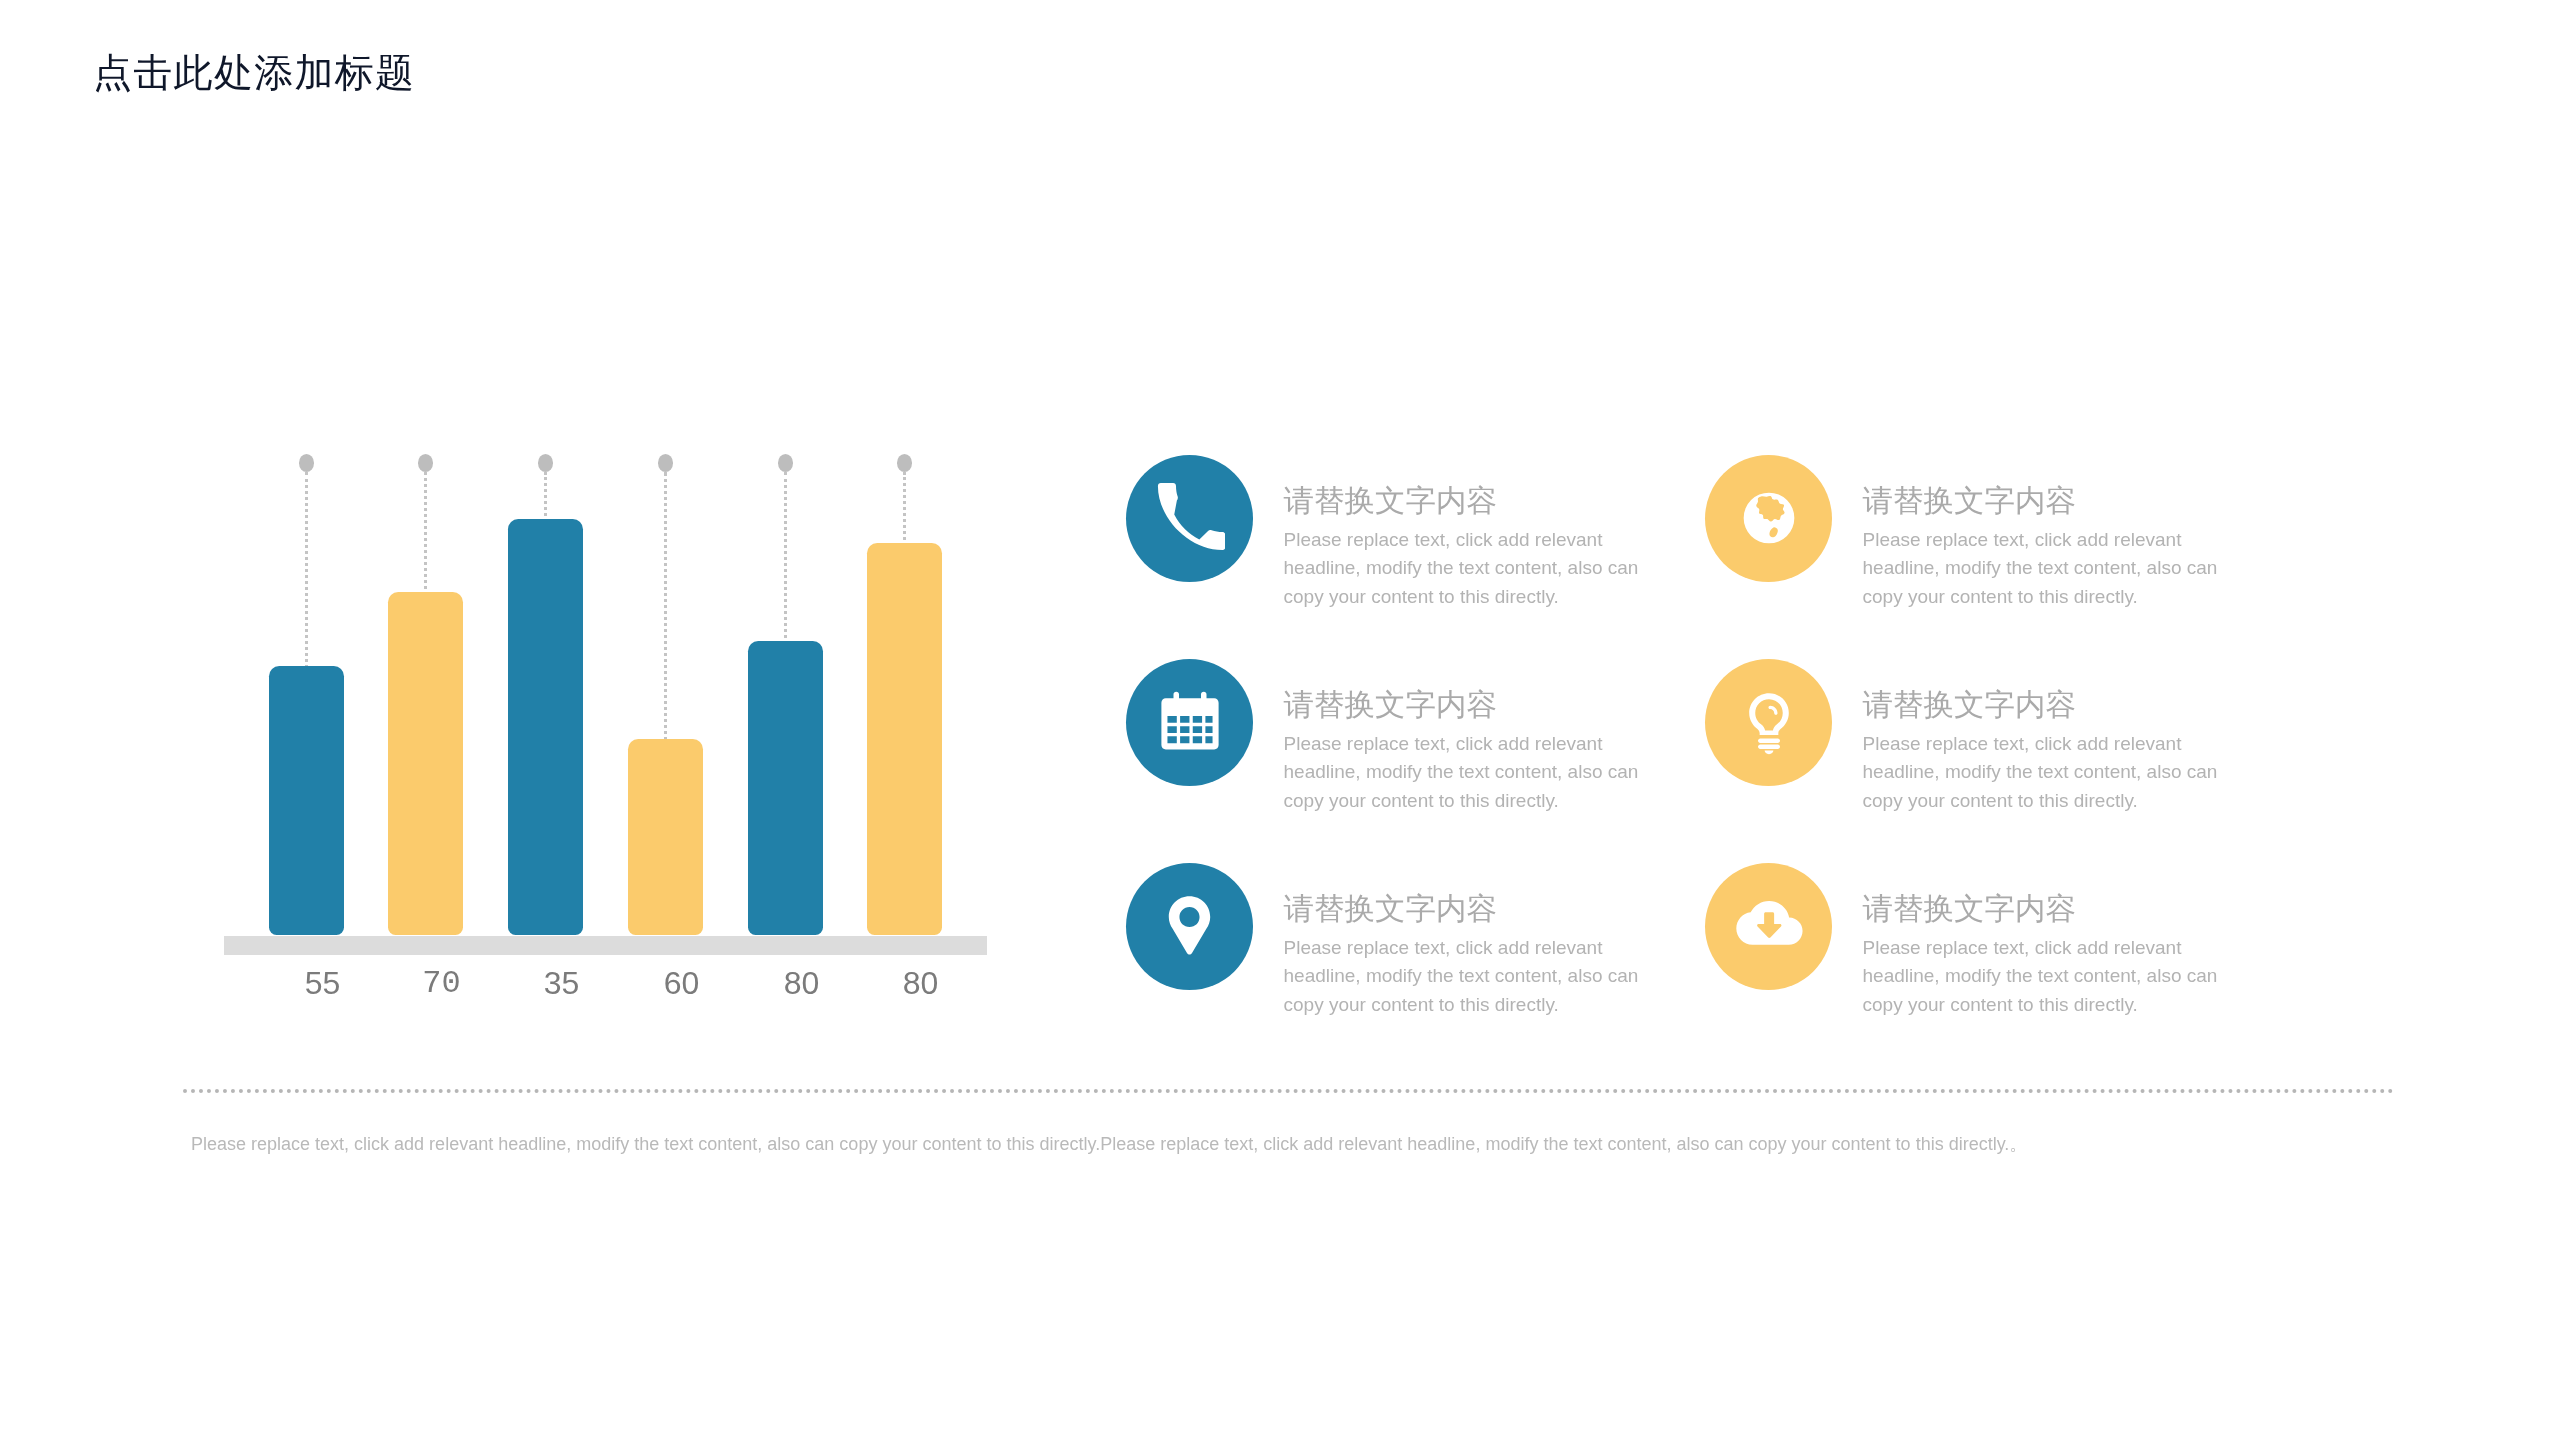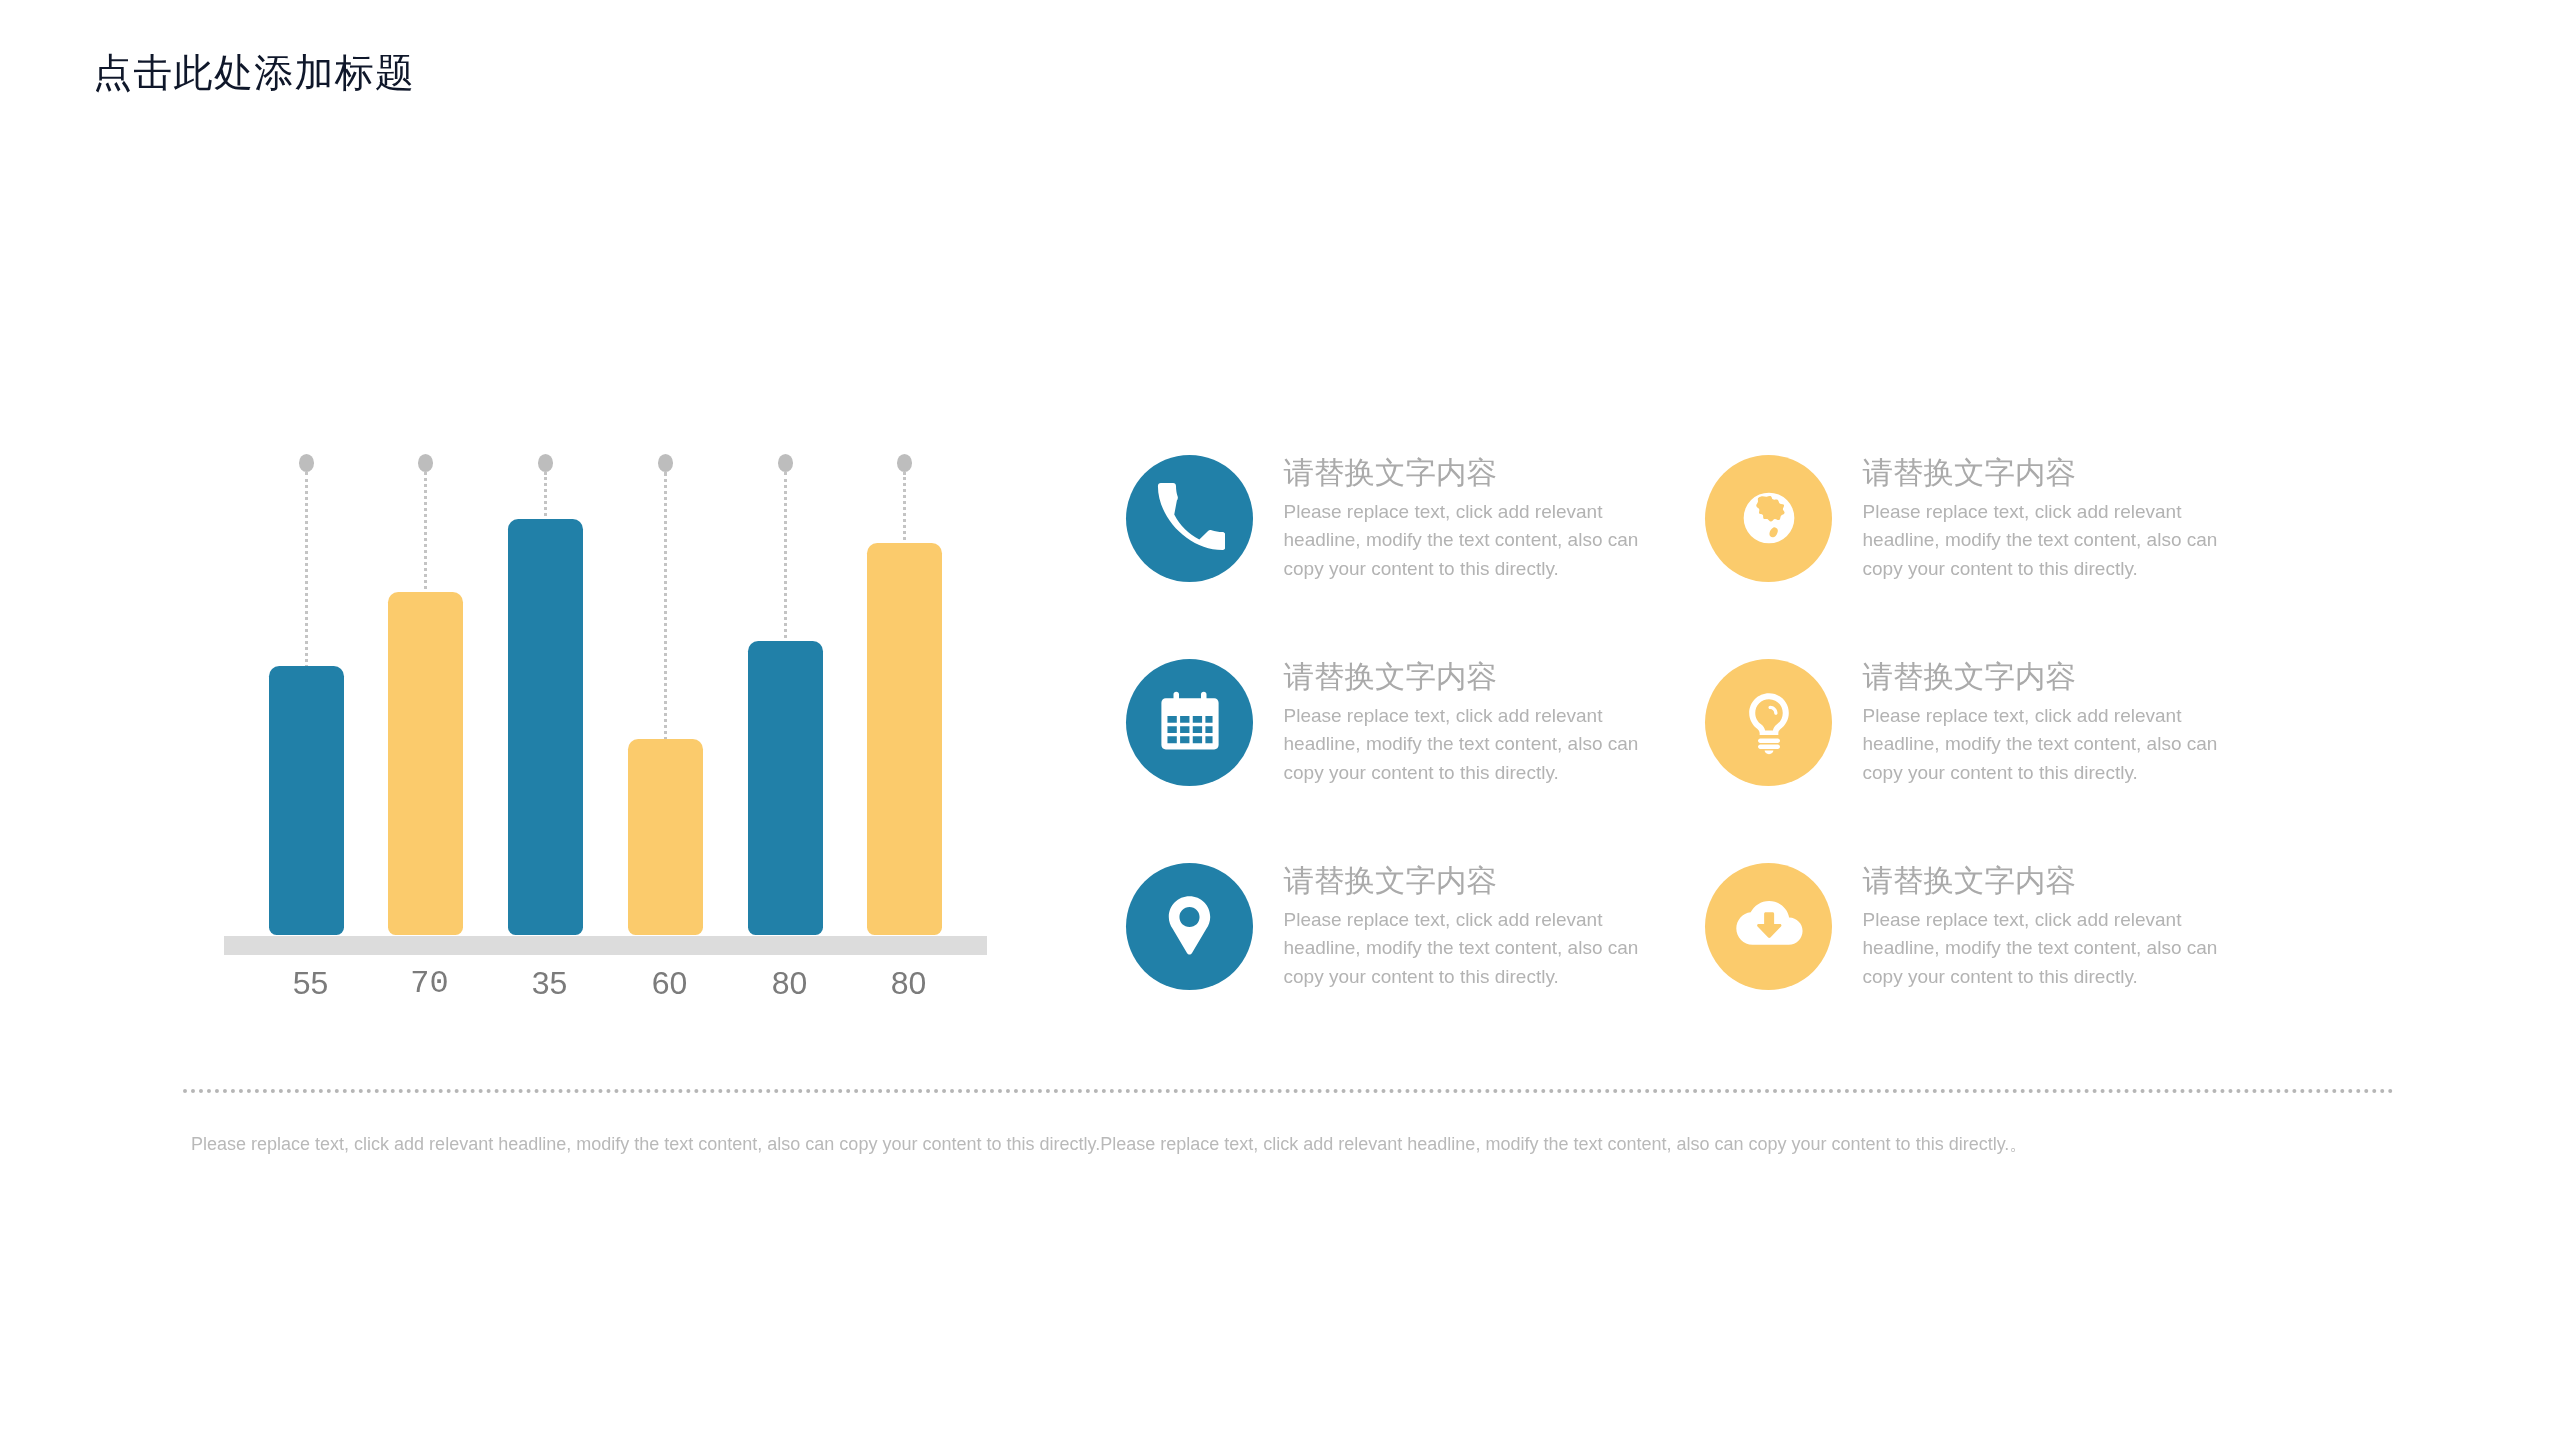--- a/index.html
+++ b/index.html
@@ -79,21 +79,21 @@
   .baseline {
     position: absolute;
     left: 0;
     top: 491px;
     width: 763px;
     height: 19px;
     background: #dcdcdc;
   }
   .axis-labels {
     position: absolute;
-    left: 4px;
+    left: 16px;
     top: 520px;
     width: 763px;
     height: 51px;
   }
   .axis-label {
     position: absolute;
     top: 0;
     width: 75px;
     text-align: center;
     font-size: 32px;
@@ -126,20 +126,21 @@
     justify-content: center;
     margin-top: 2.5px;
   }
   .feature-icon.blue   { background: #2180a8; }
   .feature-icon.yellow { background: #fbcb6c; }
   .feature-icon svg { display: block; }
   .feature-text {
     margin-left: 30.5px;
     padding-top: 3.8px;
     width: 407px;
+    margin-top: 28px;
   }
   .feature-title {
     font-size: 30.5px;
     color: #aaaaaa;
     line-height: 1.1;
     white-space: nowrap;
     margin-bottom: 9px;
   }
   .feature-body {
     font-size: 19px;

